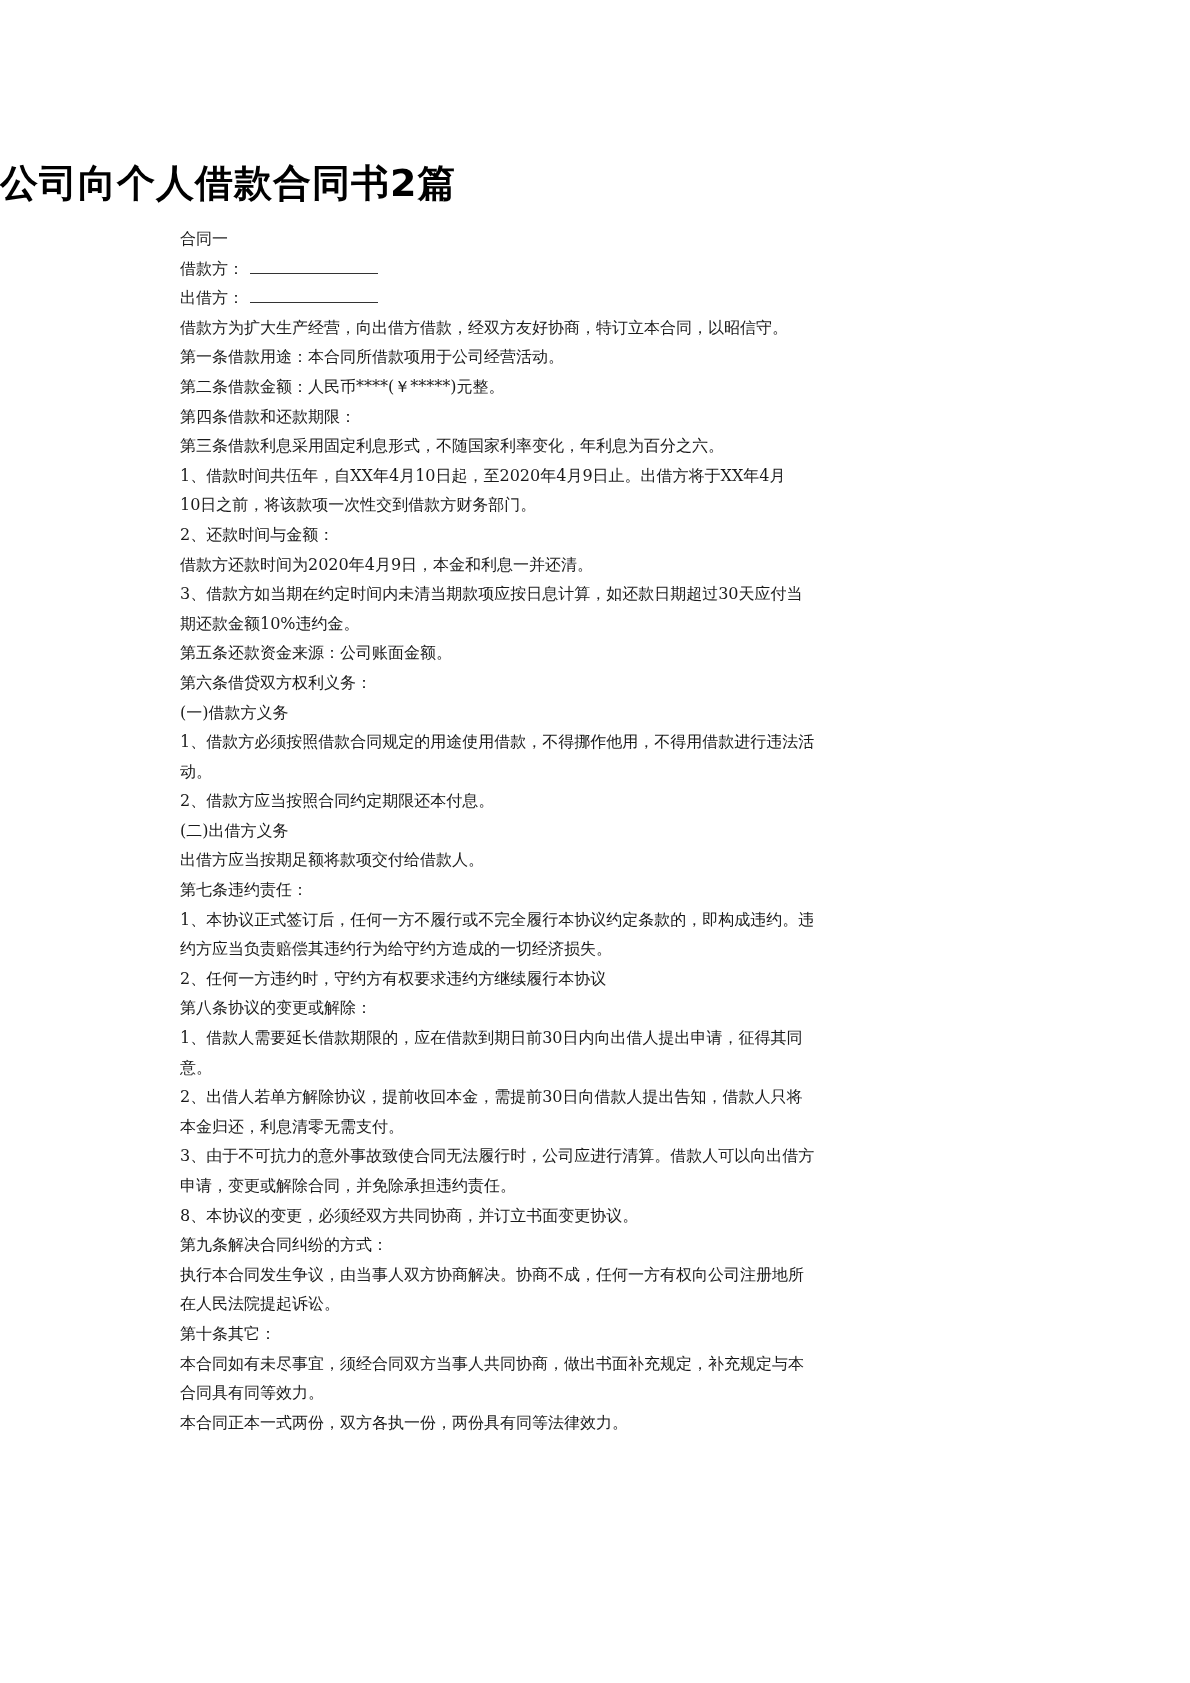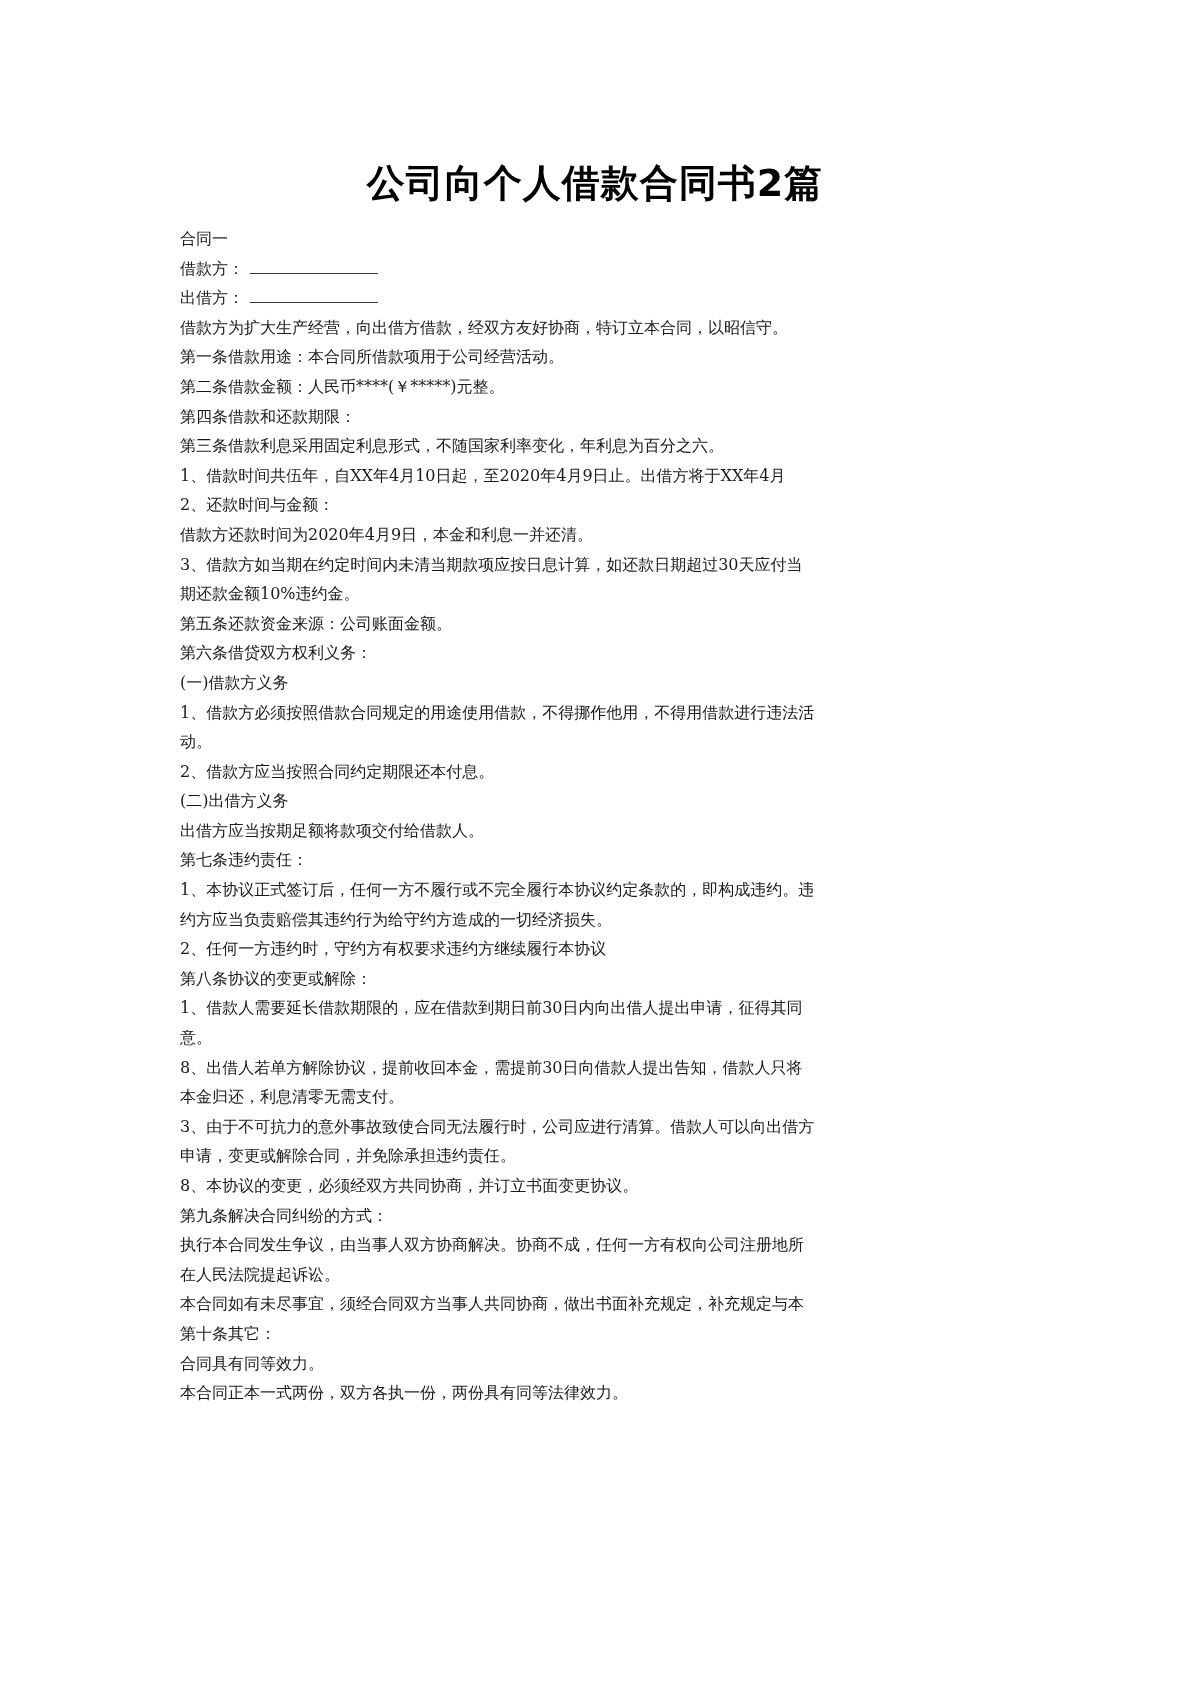--- a/index.html
+++ b/index.html
@@ -1,21 +1,21 @@
 <!DOCTYPE html>
 <html><head>
 <meta charset="utf-8">
 <style>
   html, body { margin: 0; padding: 0; background: #ffffff; }
   body { width: 1190px; height: 1683px; position: relative; overflow: hidden; }
   .page {
     position: absolute; left: 0; top: 0; width: 1190px; height: 1683px; background: #ffffff;
   }
   .title {
-    position: absolute; left: 0; top: 158px; width: 1190px; text-align: center;
+    position: absolute; left: 0; top: 158px; width: 1190px; 
     font-family: "DejaVu Sans", sans-serif; font-weight: bold; font-size: 38px;
     color: #000; letter-spacing: 1px; line-height: 50px;
   }
   .body-text {
     position: absolute; left: 180px; top: 224px; width: 840px;
     font-family: "DejaVu Serif", serif; font-size: 16px; line-height: 29.6px;
     color: #1a1a1a;
   }
   .line { white-space: nowrap; height: 29.6px; }
   .blank {
@@ -31,45 +31,46 @@
   <div class="body-text" id="body-text">
     <div class="line"><span>合同一</span></div>
       <div class="line"><span>借款方：</span><span class="blank"></span></div>
       <div class="line"><span>出借方：</span><span class="blank"></span></div>
       <div class="line"><span>借款方为扩大生产经营，向出借方借款，经双方友好协商，特订立本合同，以昭信守。</span></div>
       <div class="line"><span>第一条借款用途：本合同所借款项用于公司经营活动。</span></div>
       <div class="line"><span>第二条借款金额：人民币****(￥*****)元整。</span></div>
       <div class="line"><span>第四条借款和还款期限：</span></div>
       <div class="line"><span>第三条借款利息采用固定利息形式，不随国家利率变化，年利息为百分之六。</span></div>
       <div class="line"><span>1、借款时间共伍年，自XX年4月10日起，至2020年4月9日止。出借方将于XX年4月</span></div>
+      <div class="line"><span>10日之前，将该款项一次性交到借款方财务部门。</span></div>
       <div class="line"><span>2、还款时间与金额：</span></div>
       <div class="line"><span>借款方还款时间为2020年4月9日，本金和利息一并还清。</span></div>
       <div class="line"><span>3、借款方如当期在约定时间内未清当期款项应按日息计算，如还款日期超过30天应付当</span></div>
       <div class="line"><span>期还款金额10%违约金。</span></div>
       <div class="line"><span>第五条还款资金来源：公司账面金额。</span></div>
       <div class="line"><span>第六条借贷双方权利义务：</span></div>
       <div class="line"><span>(一)借款方义务</span></div>
       <div class="line"><span>1、借款方必须按照借款合同规定的用途使用借款，不得挪作他用，不得用借款进行违法活</span></div>
       <div class="line"><span>动。</span></div>
       <div class="line"><span>2、借款方应当按照合同约定期限还本付息。</span></div>
       <div class="line"><span>(二)出借方义务</span></div>
       <div class="line"><span>出借方应当按期足额将款项交付给借款人。</span></div>
       <div class="line"><span>第七条违约责任：</span></div>
       <div class="line"><span>1、本协议正式签订后，任何一方不履行或不完全履行本协议约定条款的，即构成违约。违</span></div>
       <div class="line"><span>约方应当负责赔偿其违约行为给守约方造成的一切经济损失。</span></div>
       <div class="line"><span>2、任何一方违约时，守约方有权要求违约方继续履行本协议</span></div>
       <div class="line"><span>第八条协议的变更或解除：</span></div>
       <div class="line"><span>1、借款人需要延长借款期限的，应在借款到期日前30日内向出借人提出申请，征得其同</span></div>
       <div class="line"><span>意。</span></div>
-      <div class="line"><span>8、出借人若单方解除协议，提前收回本金，需提前30日向借款人提出告知，借款人只将</span></div>
+      <div class="line"><span>2、出借人若单方解除协议，提前收回本金，需提前30日向借款人提出告知，借款人只将</span></div>
       <div class="line"><span>本金归还，利息清零无需支付。</span></div>
       <div class="line"><span>3、由于不可抗力的意外事故致使合同无法履行时，公司应进行清算。借款人可以向出借方</span></div>
       <div class="line"><span>申请，变更或解除合同，并免除承担违约责任。</span></div>
       <div class="line"><span>8、本协议的变更，必须经双方共同协商，并订立书面变更协议。</span></div>
       <div class="line"><span>第九条解决合同纠纷的方式：</span></div>
       <div class="line"><span>执行本合同发生争议，由当事人双方协商解决。协商不成，任何一方有权向公司注册地所</span></div>
       <div class="line"><span>在人民法院提起诉讼。</span></div>
+      <div class="line"><span>第十条其它：</span></div>
       <div class="line"><span>本合同如有未尽事宜，须经合同双方当事人共同协商，做出书面补充规定，补充规定与本</span></div>
-      <div class="line"><span>第十条其它：</span></div>
       <div class="line"><span>合同具有同等效力。</span></div>
       <div class="line"><span>本合同正本一式两份，双方各执一份，两份具有同等法律效力。</span></div>
   </div>
 </div>
 
 </body></html>

